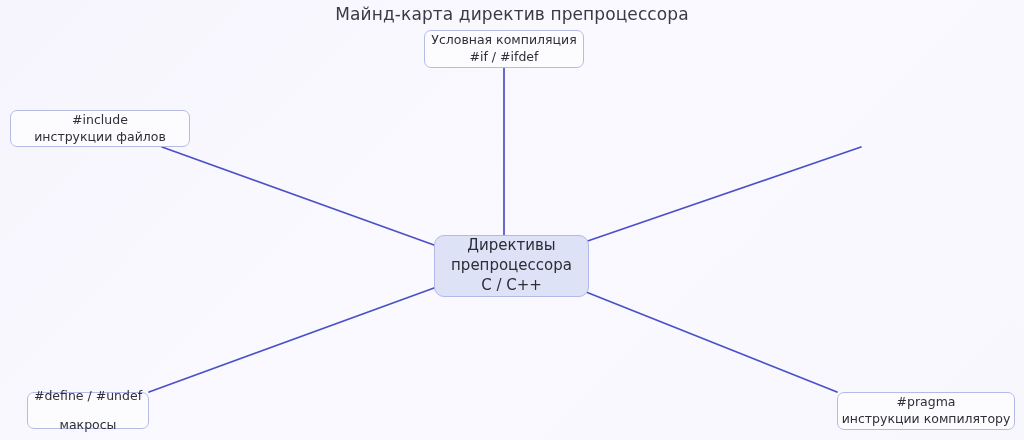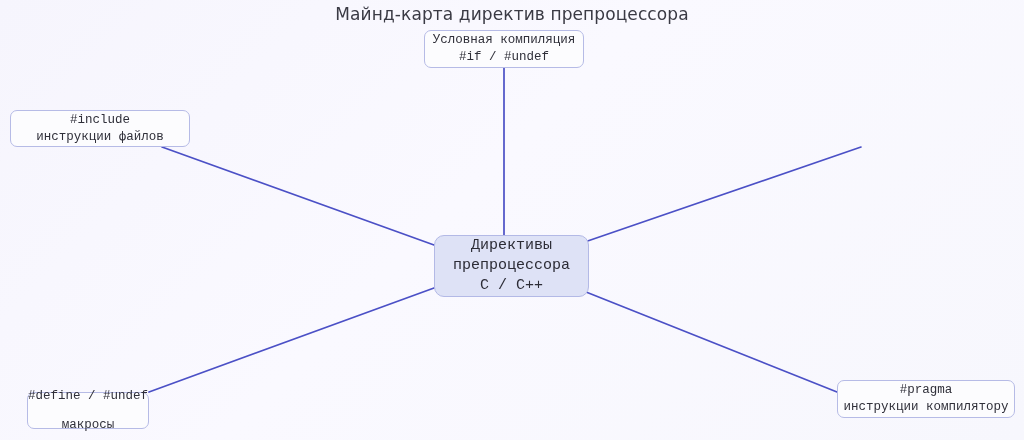--- a/index.html
+++ b/index.html
@@ -47,61 +47,60 @@
     display: flex;
     flex-direction: column;
     align-items: center;
     justify-content: center;
     color: #2f2f39;
     font-size: 12.5px;
     line-height: 1.34;
     text-align: right;
     padding: 3px 8px;
     white-space: nowrap;
-    font-family: Liberation Mono, monospace;
   }
   .node .line2 {
     display: block;
   }
   .node.central {
     background: #dee2f6;
     border: 1.4px solid #b3b9e6;
     border-radius: 10px;
     font-size: 15px;
     line-height: 1.32;
     color: #2c2c36;
   }
   
   .n-top      { left: 424px; top: 30px;  width: 160px; height: 38px; }
   .n-include  { left: 10px;  top: 110px; width: 180px; height: 37px; }
   .n-error    { left: 861px; top: 110px; width: 128px; height: 37px; }
   .n-central  { left: 434px; top: 235px; width: 155px; height: 62px; }
   .n-define   { left: 27px;  top: 392px; width: 122px; height: 37px; gap: 12px; }
-  .n-pragma   { left: 837px; top: 380px; width: 178px; height: 38px; }
+  .n-pragma   { left: 837px; top: 392px; width: 178px; height: 38px; }
 </style>
 </head>
 <body>
 
 <div id="mindmap">
 
   <svg id="edges" viewBox="0 0 1024 440" width="1024" height="440" xmlns="http://www.w3.org/2000/svg">
     <g id="edge-group" stroke="#4b50c6" stroke-width="1.7" stroke-linecap="round" fill="none">
         <line x1="504" y1="235" x2="504" y2="68"></line>
         <line x1="434" y1="245" x2="162" y2="147"></line>
         <line x1="576" y1="245" x2="861" y2="147"></line>
         <line x1="434" y1="288" x2="149" y2="392"></line>
         <line x1="576" y1="288" x2="837" y2="392"></line>
       </g>
   </svg>
 
   <div class="diagram-title">Майнд-карта директив препроцессора</div>
 
   <div class="node n-top">
     <span>Условная компиляция</span>
-    <span class="line2">#if / #undef</span>
+    <span class="line2">#if / #ifdef</span>
   </div>
 
   <div class="node n-include">
     <span>#include</span>
     <span class="line2">инструкции файлов</span>
   </div>
 
 
   <div class="node central n-central">
     <span>Директивы</span>

